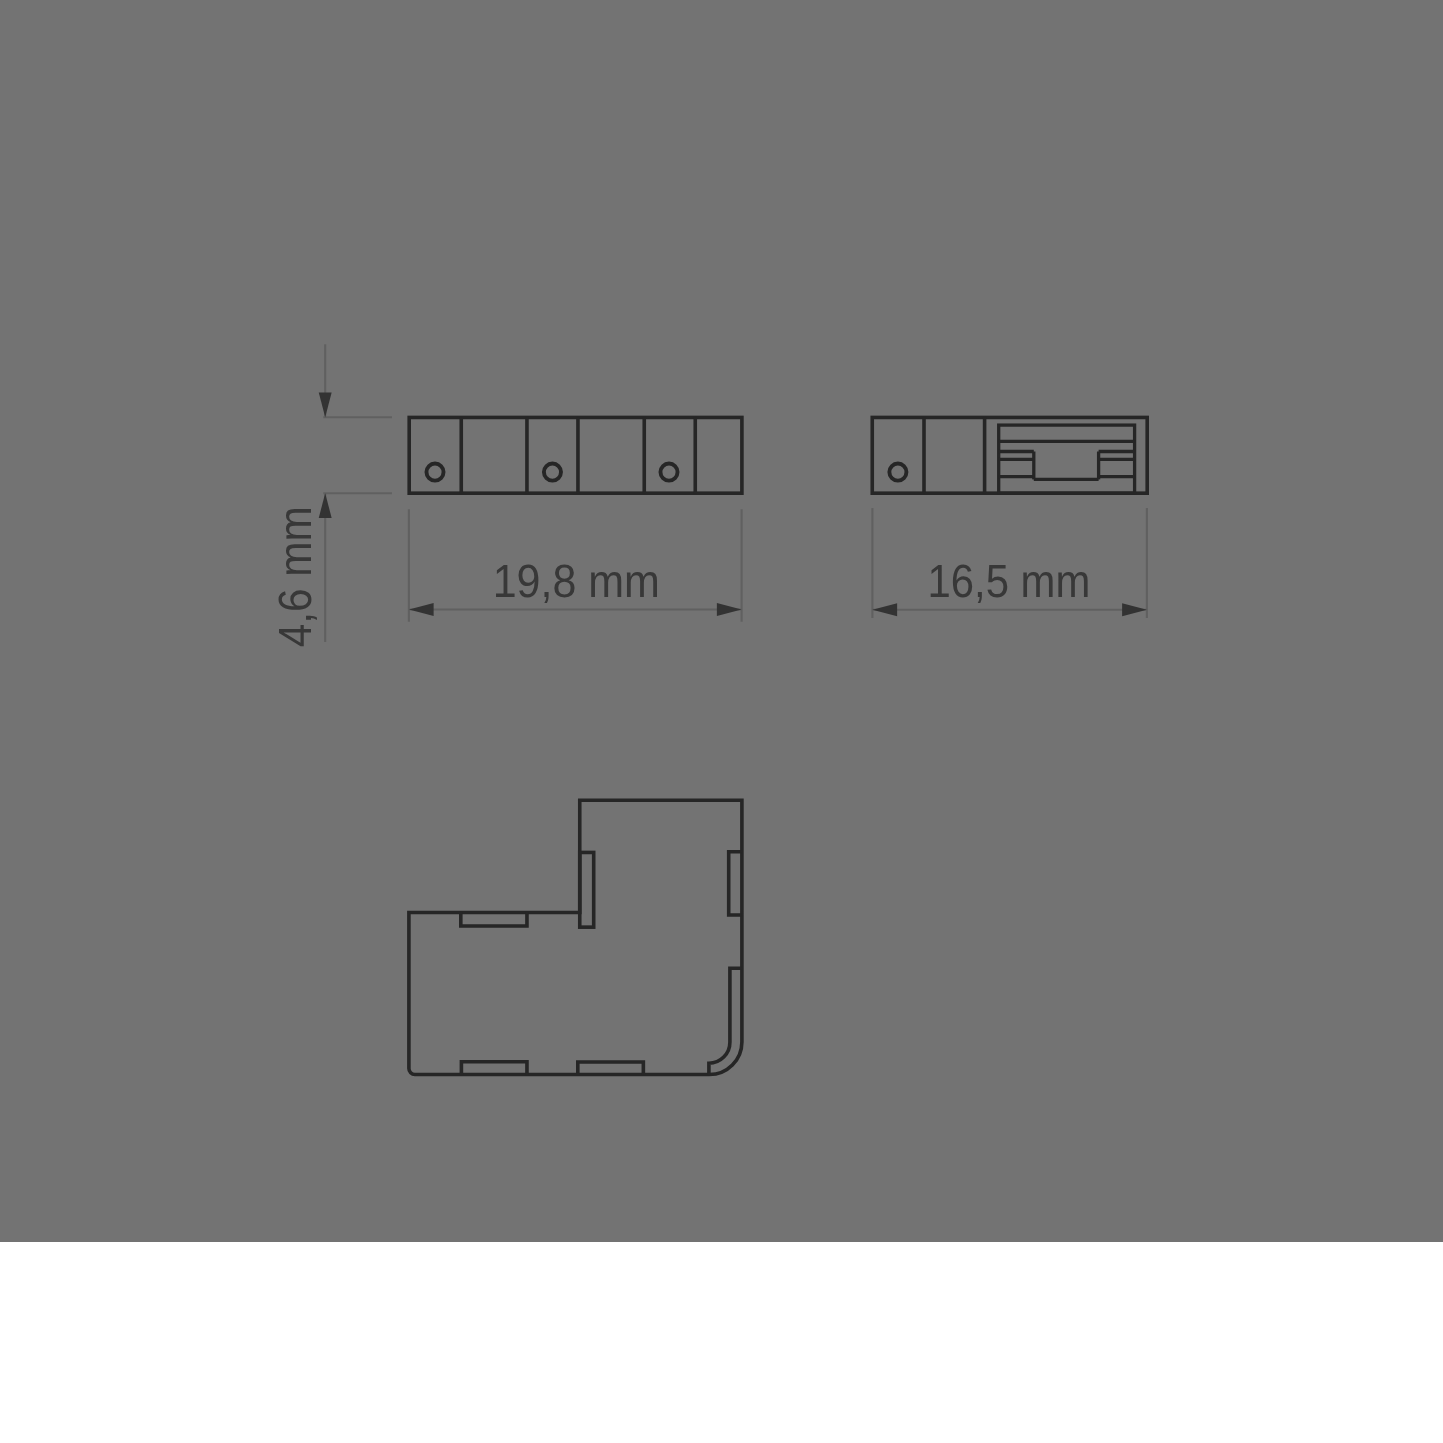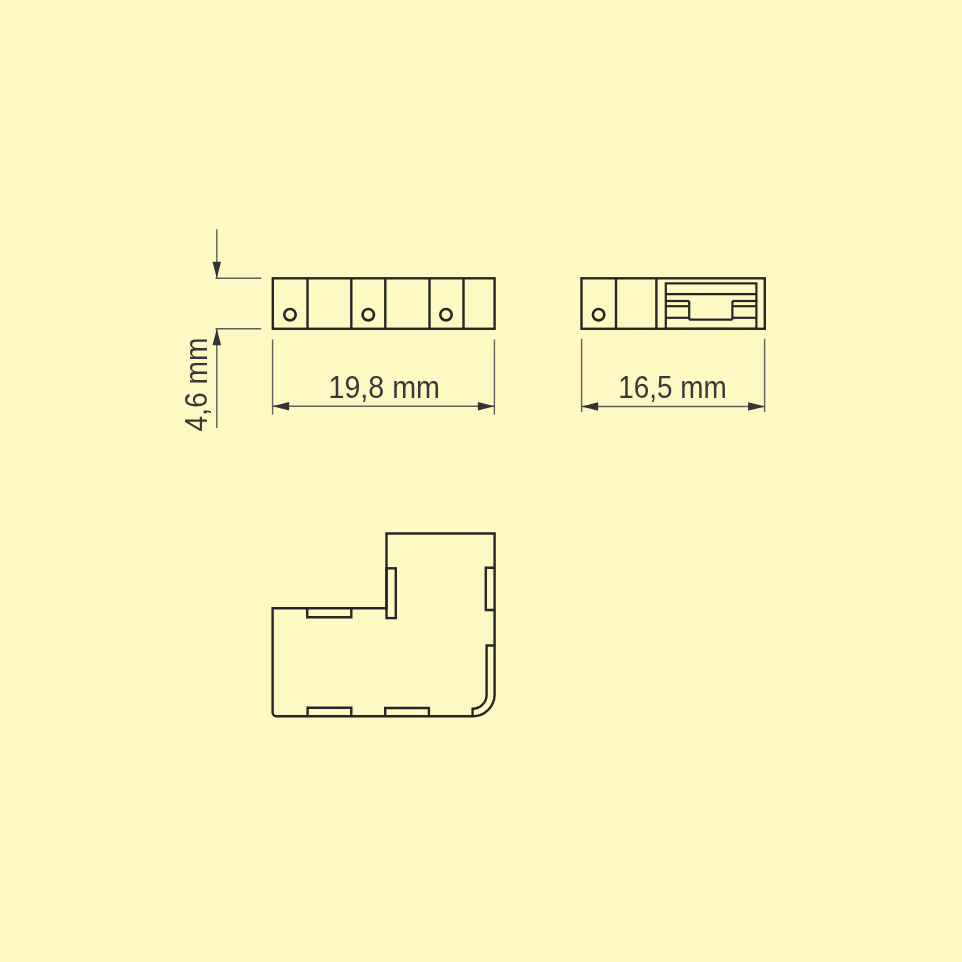--- a/index.html
+++ b/index.html
@@ -1,16 +1,16 @@
 <!DOCTYPE html>
 <html><head>
 <meta charset="utf-8">
 <style>
   html,body{margin:0;padding:0;background:#ffffff;}
-  .page{width:962px;height:962px;position:relative;background:#fef9c3;overflow:hidden;}
+  .page{width:962px;height:828px;position:relative;background:#737373;overflow:hidden;}
   svg{position:absolute;left:0;top:0;}
   text{font-family:"Liberation Sans", sans-serif;fill:#383838;}
 </style>
 </head>
 <body>
 <div class="page">
 <svg width="962" height="962" viewBox="0 0 962 962">
   <g fill="none" stroke="#262626" stroke-width="2.4">
 
     <rect x="272.8" y="278.3" width="221.8" height="50.5"></rect>

